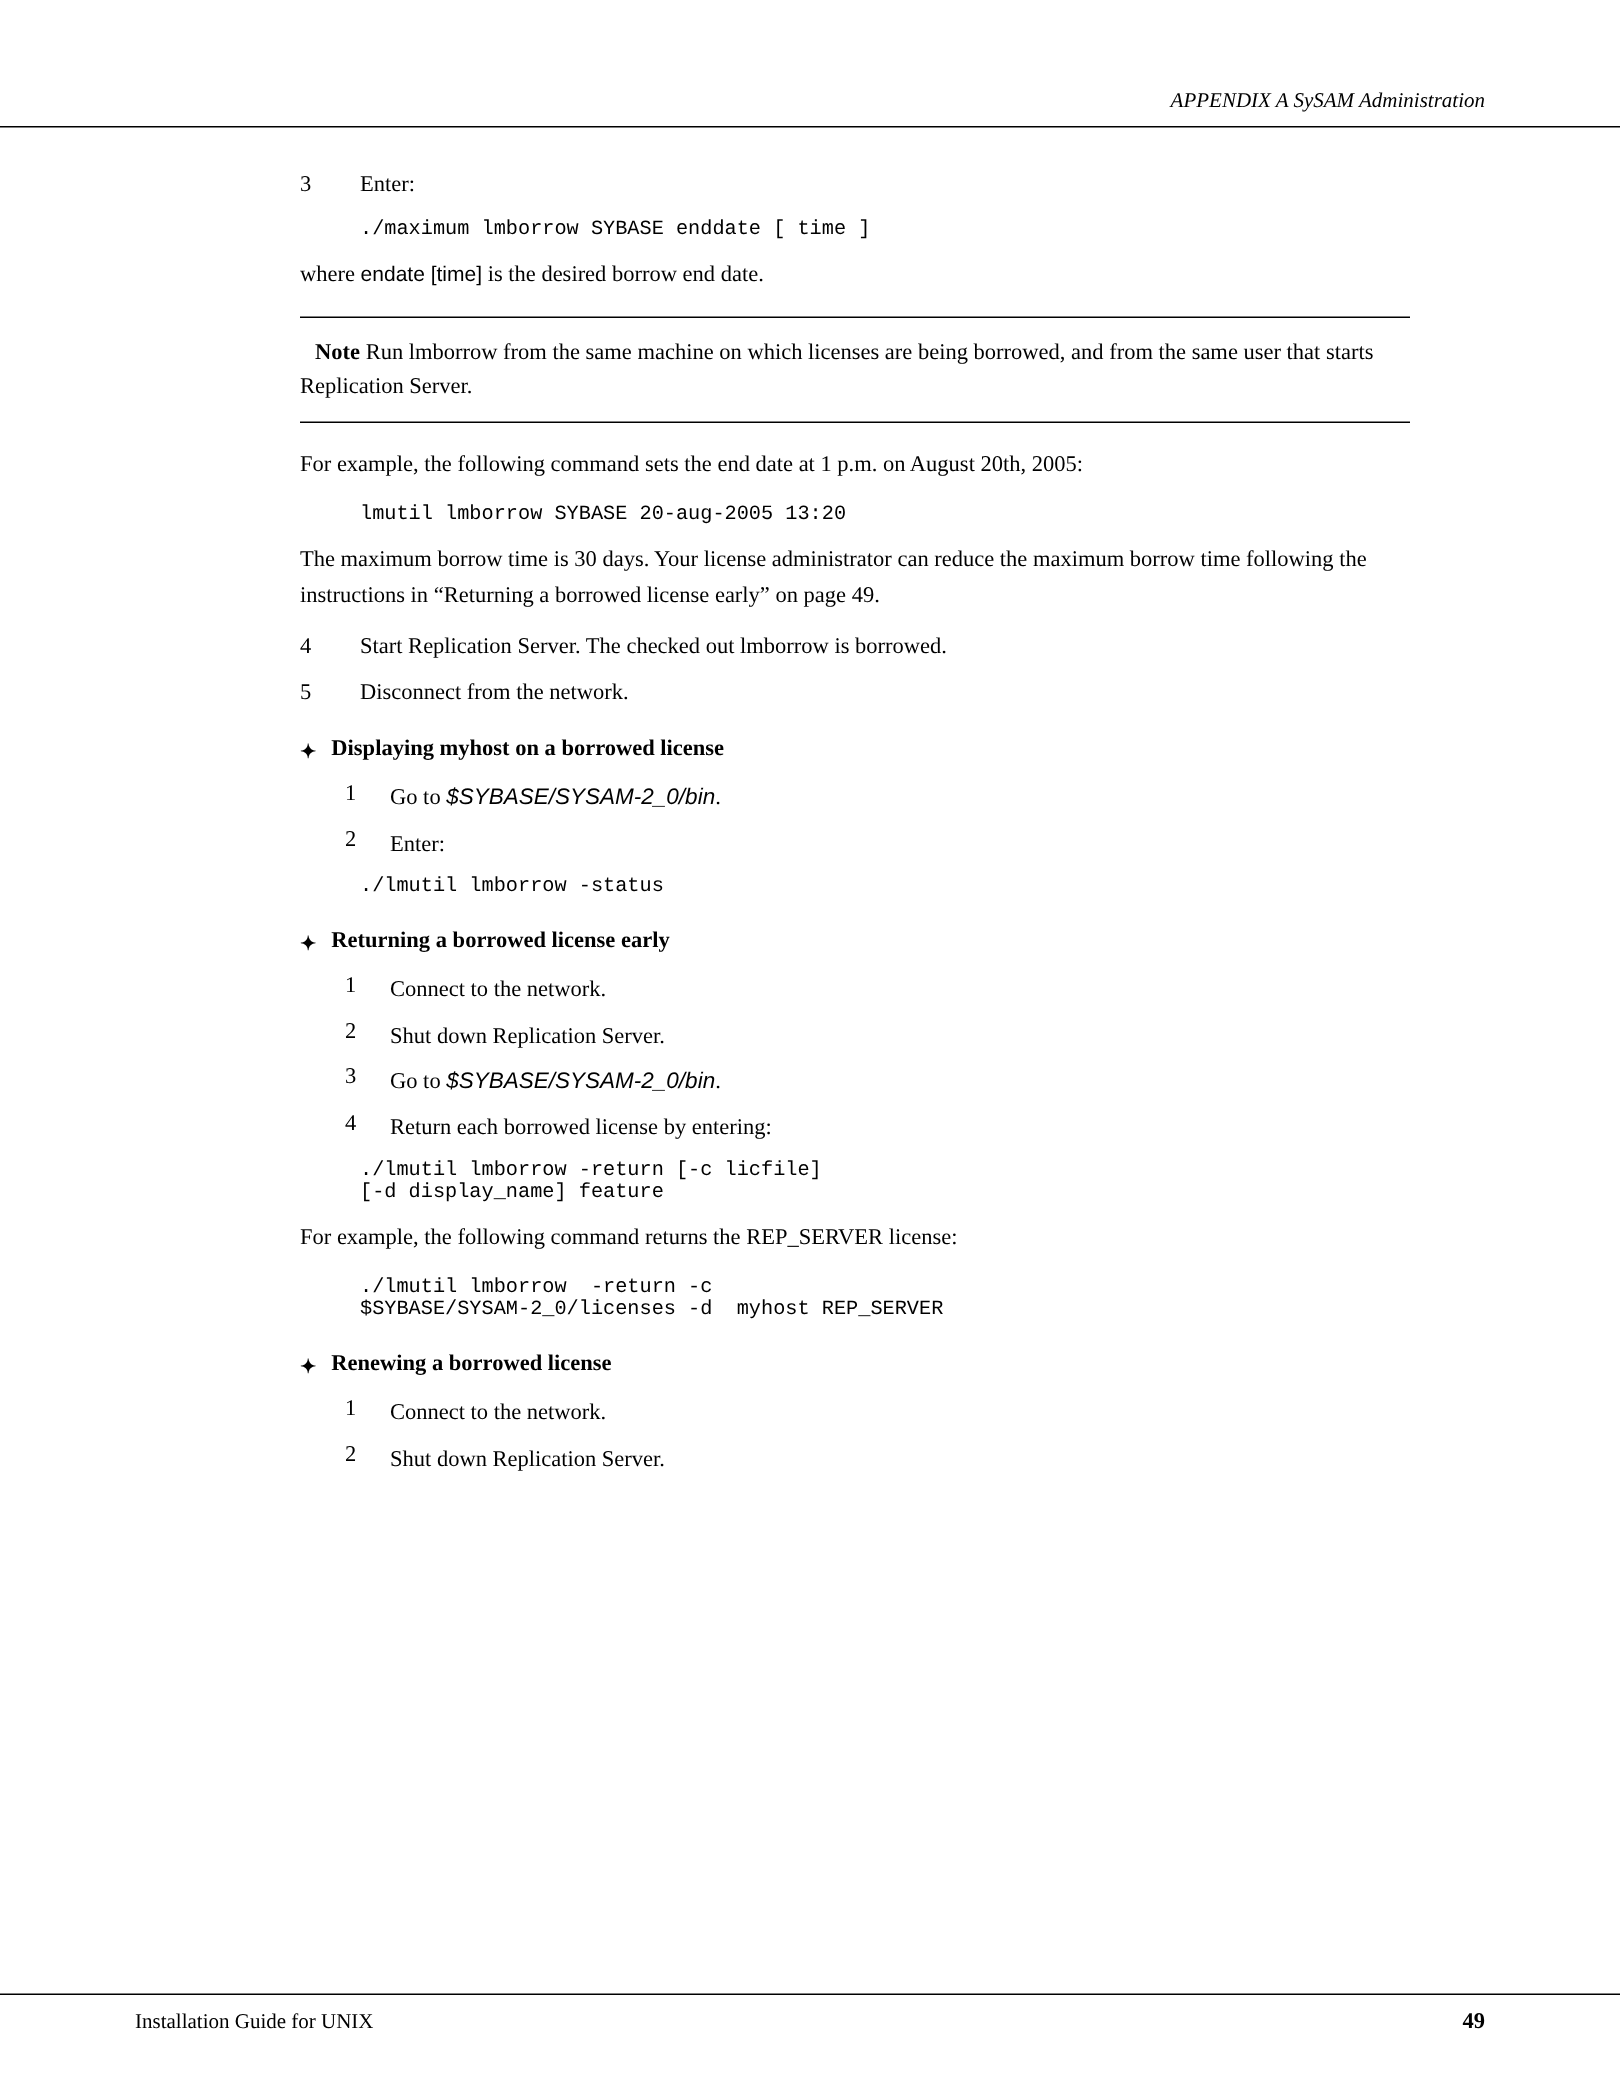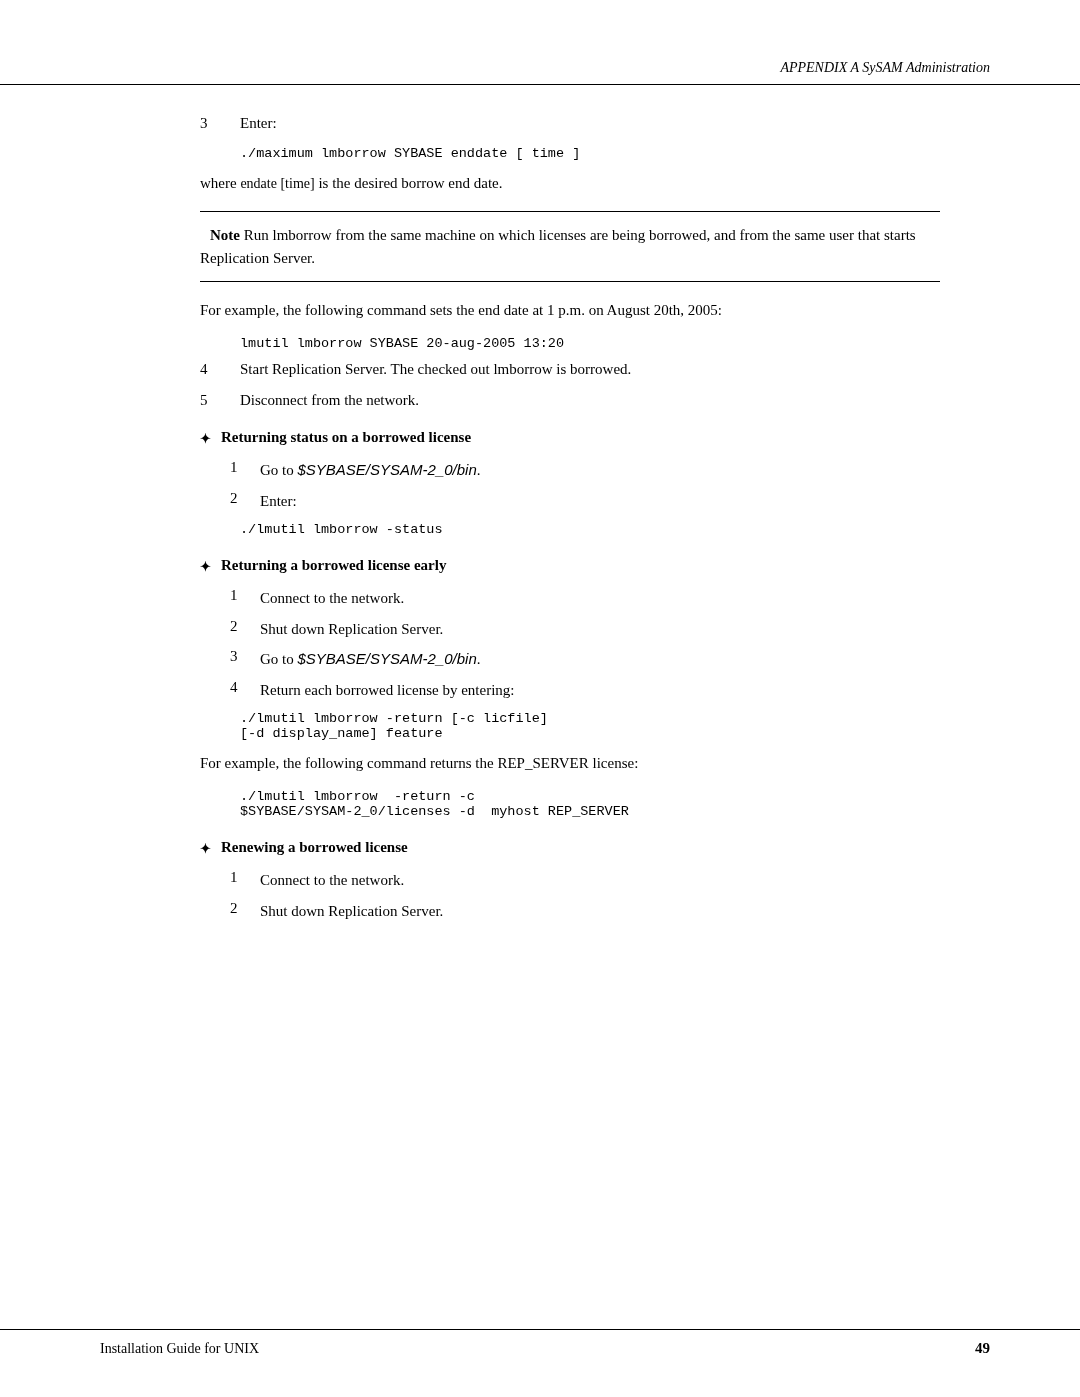--- a/index.html
+++ b/index.html
@@ -64,21 +64,21 @@
 
     
     .code-block {
       font-family: "Courier New", Courier, monospace;
       font-size: 13.5px;
       margin: 10px 0 10px 40px;
       white-space: pre;
     }
 
     .code-inline {
-      font-family: Liberation Serif, serif;
+      font-family: Liberation Sans, sans-serif;
       font-size: 14px;
     }
 
     
     .note-box {
       border-top: 1px solid #000;
       border-bottom: 1px solid #000;
       padding: 12px 0;
       margin: 16px 0;
     }
@@ -153,21 +153,20 @@
       display: flex;
       justify-content: space-between;
       align-items: flex-end;
       padding: 0 90px;
       border-top: 1px solid #000;
       padding-top: 10px;
     }
 
     .footer-left {
       font-size: 14px;
-      margin-left: 10px;
     }
 
     .footer-right {
       font-size: 15px;
       font-weight: bold;
     }
   </style>
 </head>
 <body>
 
@@ -193,34 +192,35 @@
     <div class="note-box">
       <p>
         <span class="note-label">Note</span><span>  Run lmborrow from the same machine on which licenses are being borrowed, and from the same user that starts Replication Server.</span>
       </p>
     </div>
 
     <p class="para">For example, the following command sets the end date at 1 p.m. on August 20th, 2005:</p>
 
     <div class="code-block">lmutil lmborrow SYBASE 20-aug-2005 13:20</div>
 
+    <p class="para">The maximum borrow time is 30 days. Your license administrator can reduce the maximum borrow time following the instructions in “Returning a borrowed license early” on page 49.</p>
 
     <div class="top-step">
       <span class="top-step-num">4</span>
       <span class="top-step-text">Start Replication Server. The checked out lmborrow is borrowed.</span>
     </div>
 
     <div class="top-step">
       <span class="top-step-num">5</span>
       <span class="top-step-text">Disconnect from the network.</span>
     </div>
 
     <div class="section-heading">
       <span class="diamond">✦</span>
-      <span>Returning status on a borrowed license</span>
+      <span>Displaying myhost on a borrowed license</span>
     </div>
 
     <div class="numbered-list">
 
       <div class="list-item">
         <span class="list-num">1</span>
         <span class="list-text">
           Go to <span class="italic-code">$SYBASE/SYSAM-2_0/bin</span>.
         </span>
       </div>

